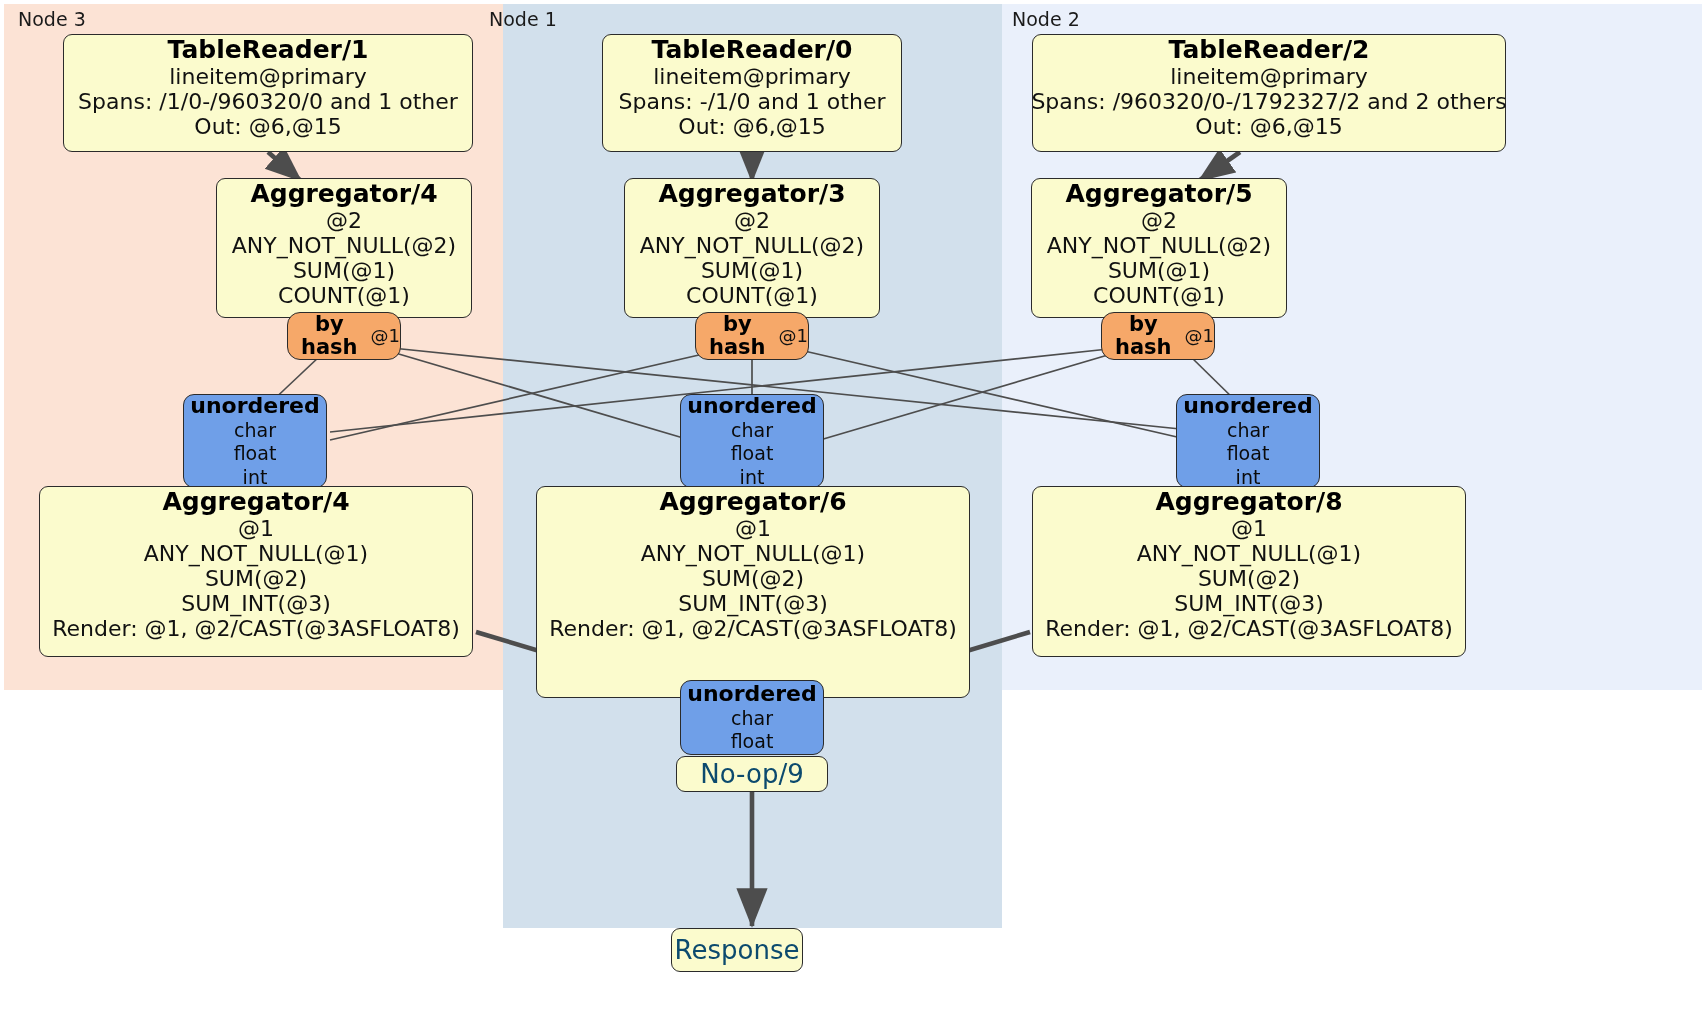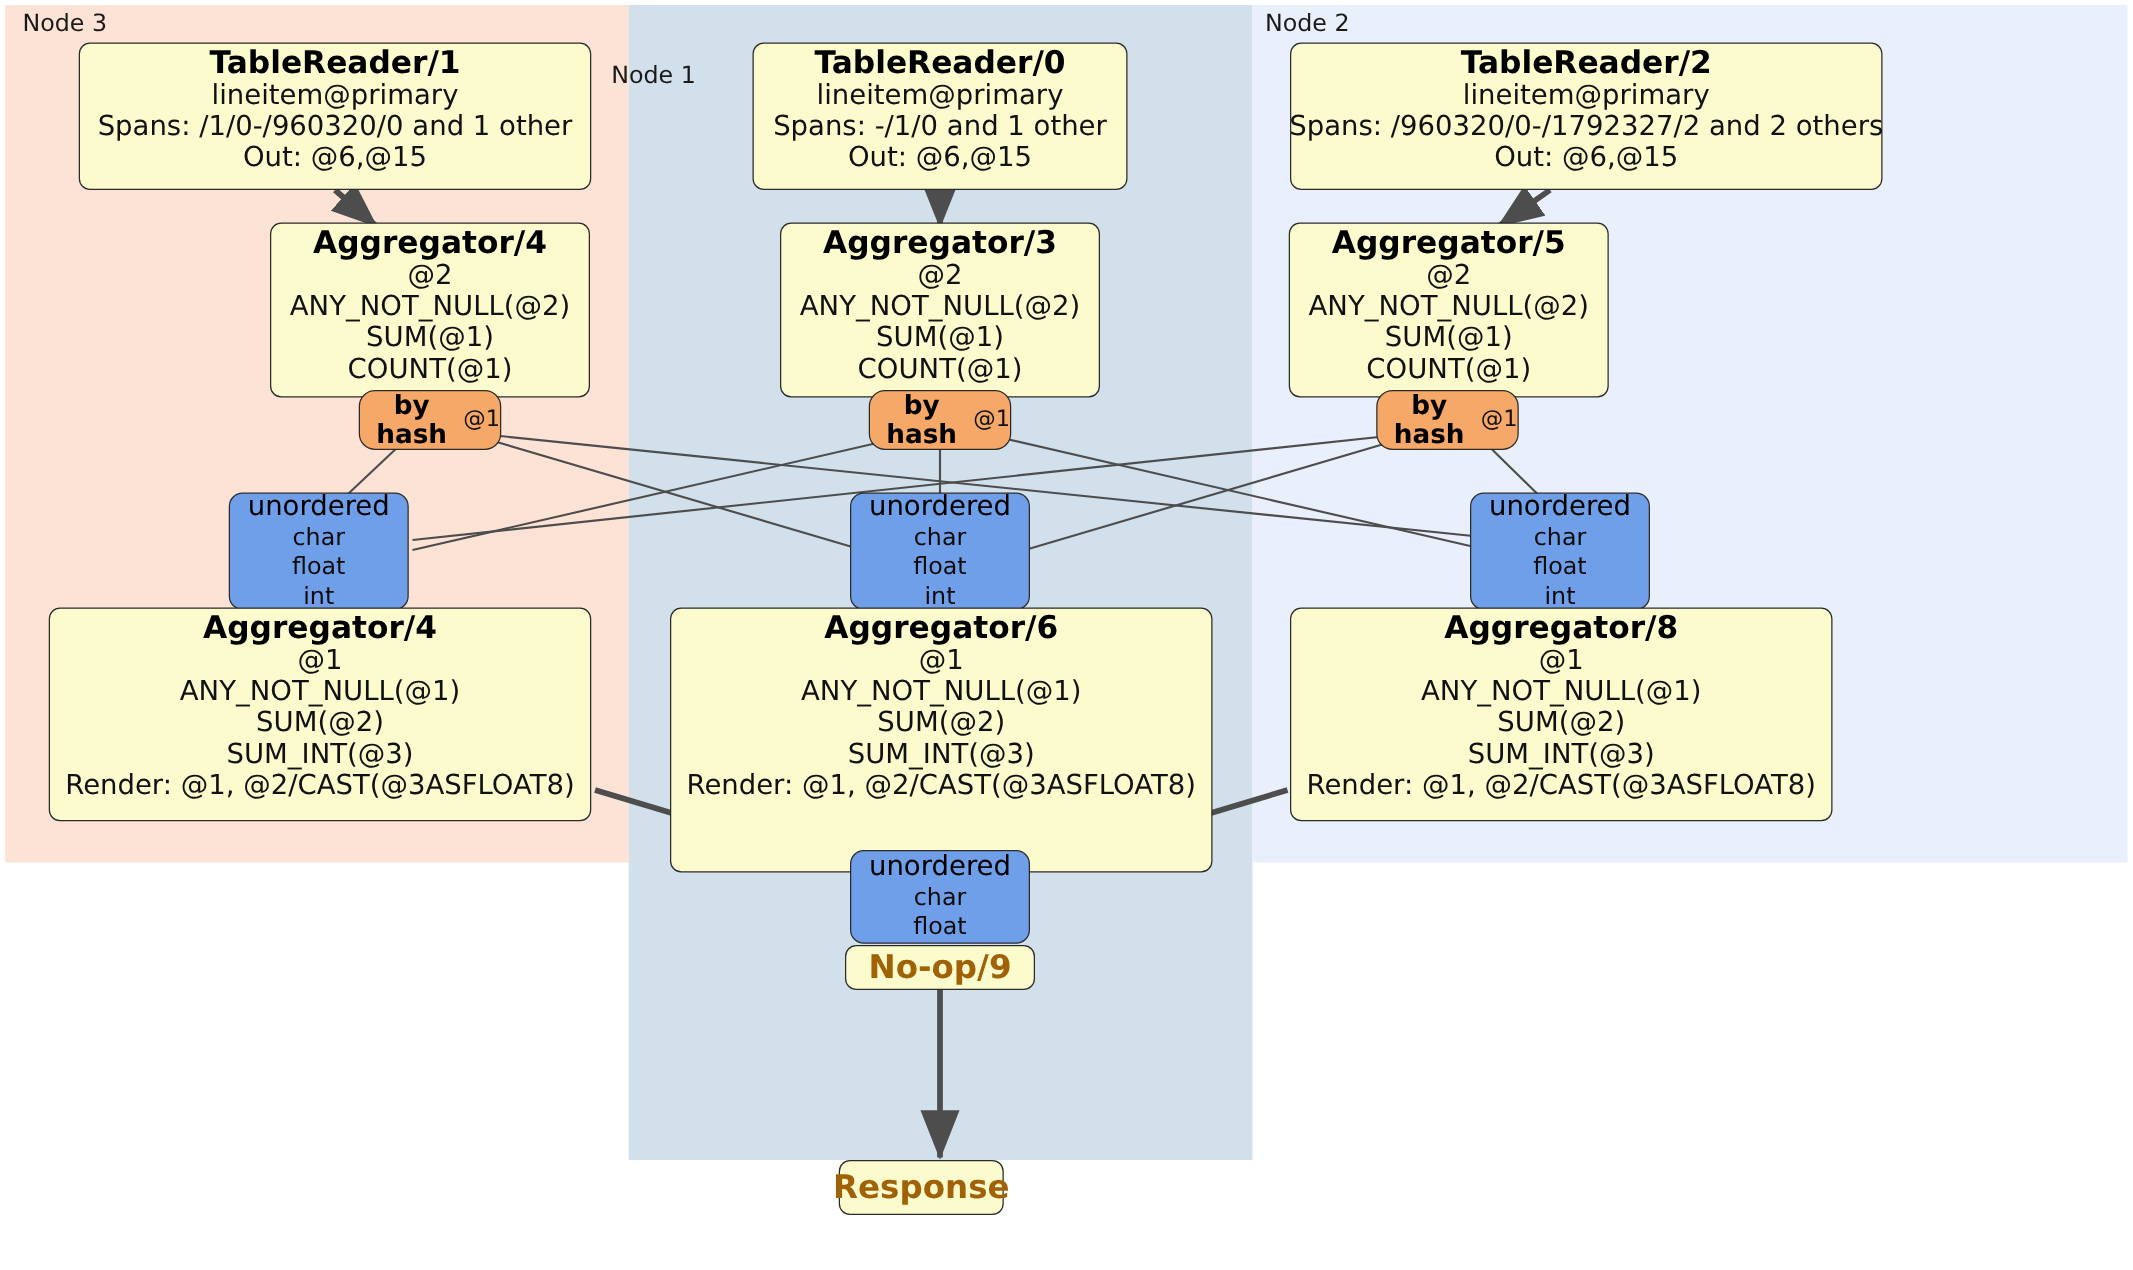--- a/index.html
+++ b/index.html
@@ -20,39 +20,39 @@
 
   .router{position:absolute;box-sizing:border-box;border:1.6px solid #2b2b2b;
           border-radius:13px;background:#f6a869;text-align:center;
           display:flex;align-items:center;justify-content:center;}
   .router .ttl{font-weight:bold;font-size:21px;line-height:1.1;color:#000;}
   .router .ln{font-size:18px;line-height:1.15;color:#111;}
 
   .recv{position:absolute;box-sizing:border-box;border:1.6px solid #2b2b2b;
         border-radius:11px;background:#6f9fe8;text-align:center;
         display:flex;flex-direction:column;align-items:center;justify-content:center;}
-  .recv .ttl{font-weight:normal;font-size:22px;line-height:1.18;color:#000;}
+  .recv .ttl{font-weight:bold;font-size:22px;line-height:1.18;color:#000;}
   .recv .ln{font-size:19px;line-height:1.22;color:#0a0a0a;}
 
   .simple{position:absolute;box-sizing:border-box;border:1.6px solid #2b2b2b;
           border-radius:9px;background:#fbfbcd;
           display:flex;align-items:center;justify-content:center;}
-  .simple .ttl{font-weight:bold;font-size:26px;color:#a16207;line-height:1;}
+  .simple .ttl{font-weight:normal;font-size:26px;color:#0c4a6e;line-height:1;}
 </style>
 </head>
 <body>
 
 <div id="stage">
 
   <div class="node-panel" style="left:4px;top:4px;width:499px;height:686px;background:#fce3d5;"></div>
   <div class="node-panel" style="left:503px;top:4px;width:499px;height:924px;background:#d2e0ec;"></div>
   <div class="node-panel" style="left:1002px;top:4px;width:700px;height:686px;background:#eaf0fb;"></div>
 
   <div class="node-label" style="left:18px;top:8px;">Node 3</div>
-  <div class="node-label" style="left:489px;top:8px;margin-top:41px;">Node 1</div>
+  <div class="node-label" style="left:489px;top:8px;">Node 1</div>
   <div class="node-label" style="left:1012px;top:8px;">Node 2</div>
 
   <svg class="edges" viewBox="0 0 1706 1016">
     <defs>
       <marker id="arw" markerWidth="9" markerHeight="9" refX="7.4" refY="3.2" orient="auto" markerUnits="strokeWidth">
         <path d="M0,0 L8,3.2 L0,6.4 z" fill="#4d4d4d"></path>
       </marker>
       <marker id="arwthin" markerWidth="10" markerHeight="10" refX="8.2" refY="3.4" orient="auto" markerUnits="strokeWidth">
         <path d="M0,0 L8.6,3.4 L0,6.8 z" fill="#4d4d4d"></path>
       </marker>

